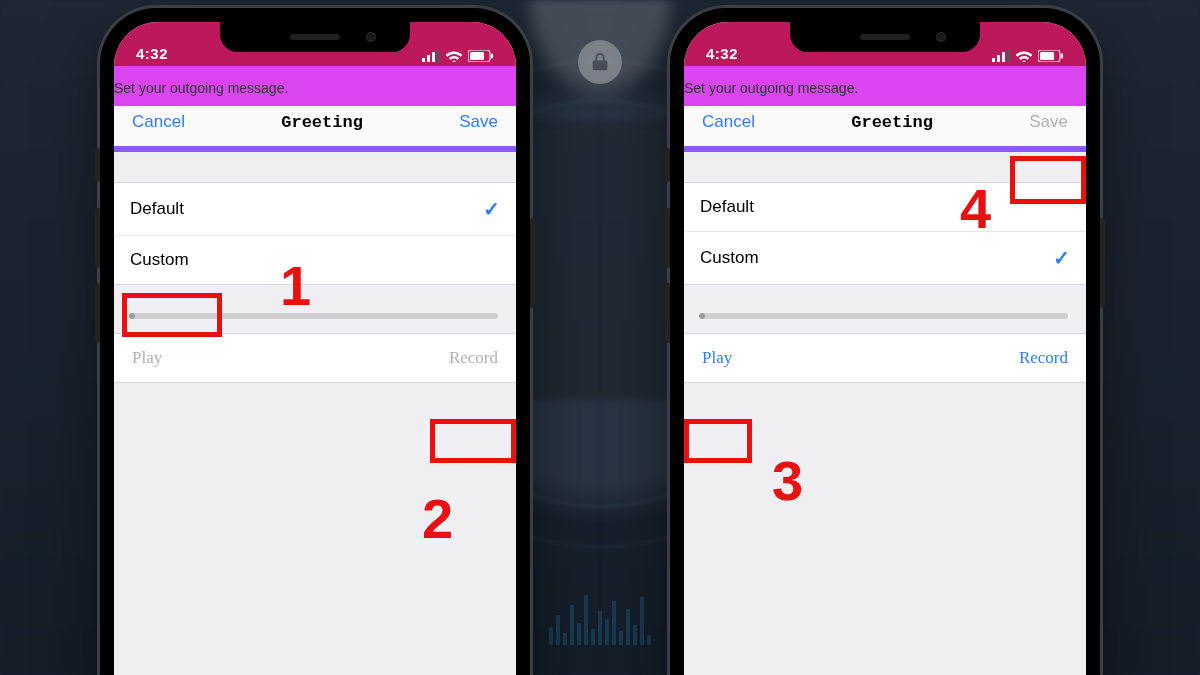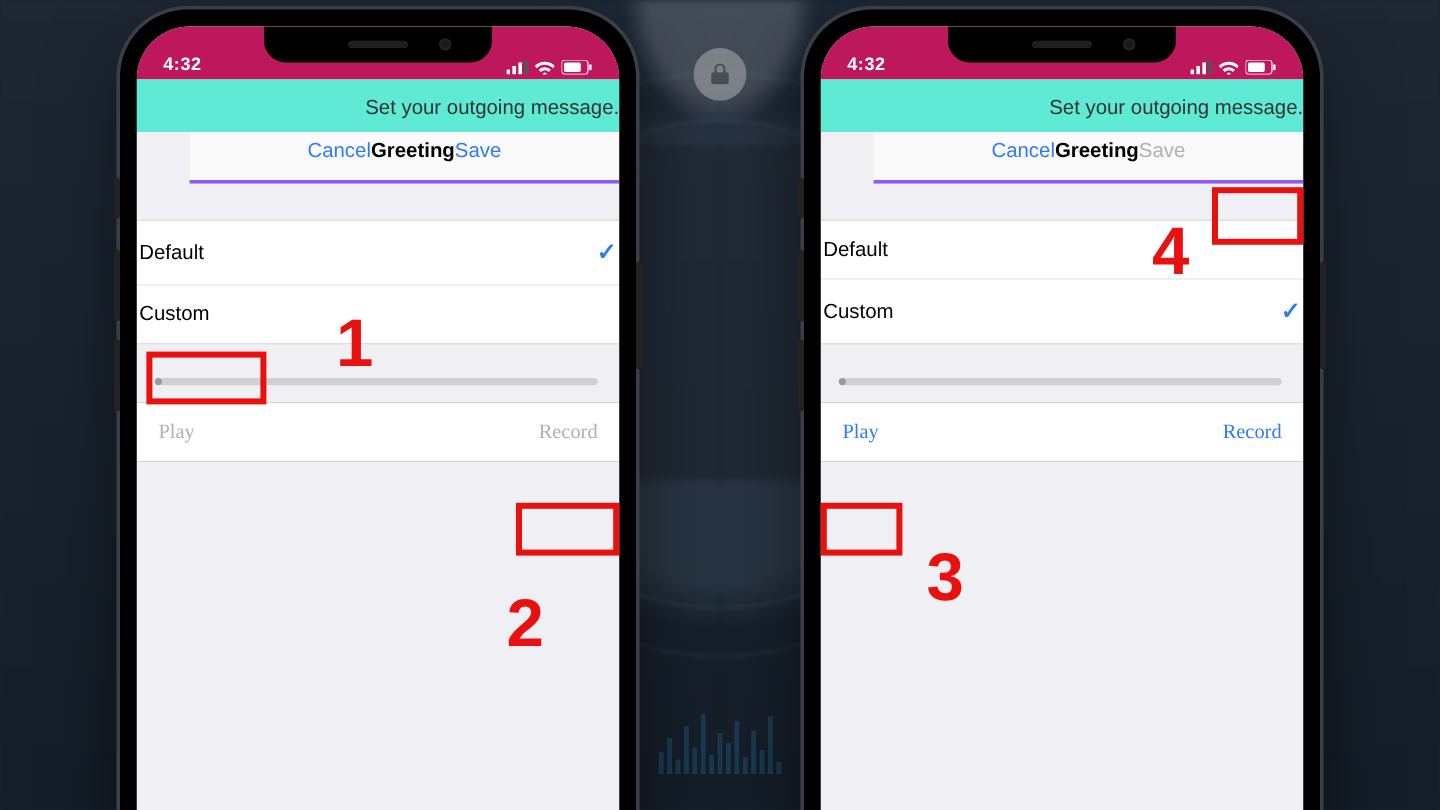--- a/index.html
+++ b/index.html
@@ -82,39 +82,38 @@
   }
   .status-bar .time { flex:0 0 auto; letter-spacing:0.5px; }
   .status-bar .spacer { flex:1; }
   .status-icons { display:flex; gap:6px; align-items:center; }
   .status-icons svg { display:block; }
 
   .content {
     flex:1; background:#efeff4; display:flex; flex-direction:column; overflow:hidden;
   }
   .subtitle {
-    text-align:right; font-size:17px; color:#333; padding:14px 0 10px;
-    background:#5eead4;
+    text-align:left; font-size:14px; color:#333; padding:14px 0 10px;
+    background:#d946ef;
   }
   .navbar {
-    display:flex; align-items:center; justify-content:center;
+    display:flex; align-items:center; justify-content:space-between;
     padding:6px 18px 14px; background:#fafafa;
-    border-bottom:3px solid #8b5cf6;
-    margin-left:44px;
+    border-bottom:6px solid #8b5cf6;
   }
   .navbar .nav-btn { color:#2e7cf6; font-size:17px; cursor:pointer; }
   .navbar .nav-btn.disabled { color:#b0b0b5; }
-  .navbar .nav-title { font-size:17px; font-weight:700; color:#000; }
+  .navbar .nav-title { font-size:17px; font-weight:700; color:#000;font-family:Liberation Mono, monospace; }
 
   .gap { height:30px; }
 
   .list { background:#fff; border-top:1px solid #d8d8dc; border-bottom:1px solid #d8d8dc; }
   .row {
     display:flex; align-items:center; justify-content:space-between;
-    padding:14px 2px; font-size:17px; color:#000;
+    padding:14px 16px; font-size:17px; color:#000;
     border-bottom:1px solid #e6e6ea;
   }
   .row:last-child { border-bottom:none; }
   .check { color:#2e7cf6; font-size:20px; font-weight:700; }
 
   .seek-wrap { padding:28px 18px 14px; }
   .seek {
     height:6px; background:#cfcfd4; border-radius:3px; position:relative;
   }
   .seek .knob {

